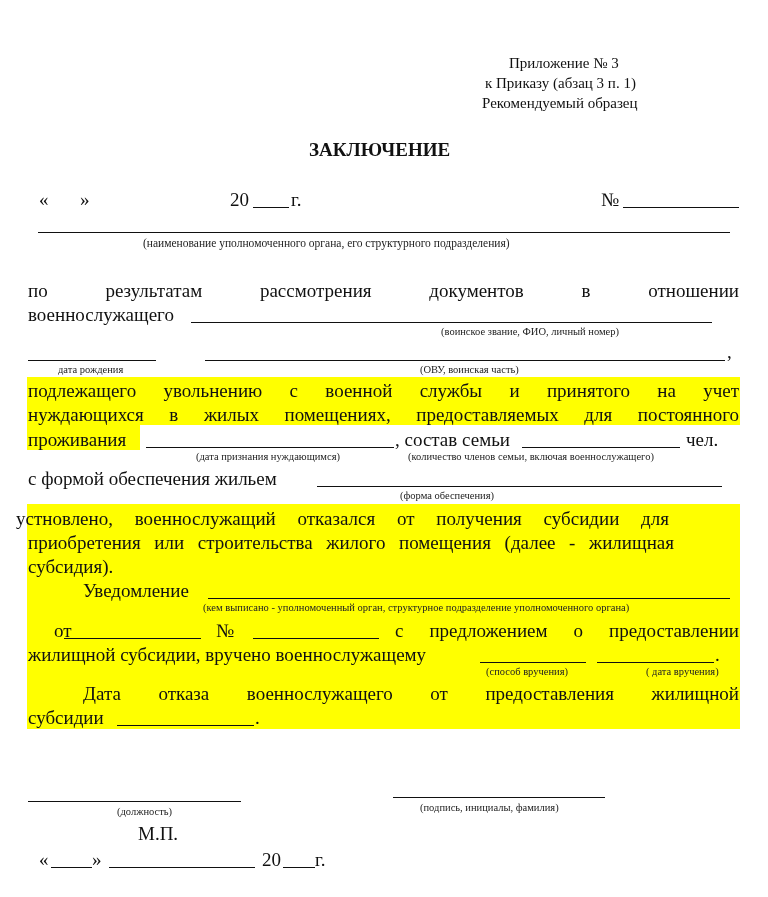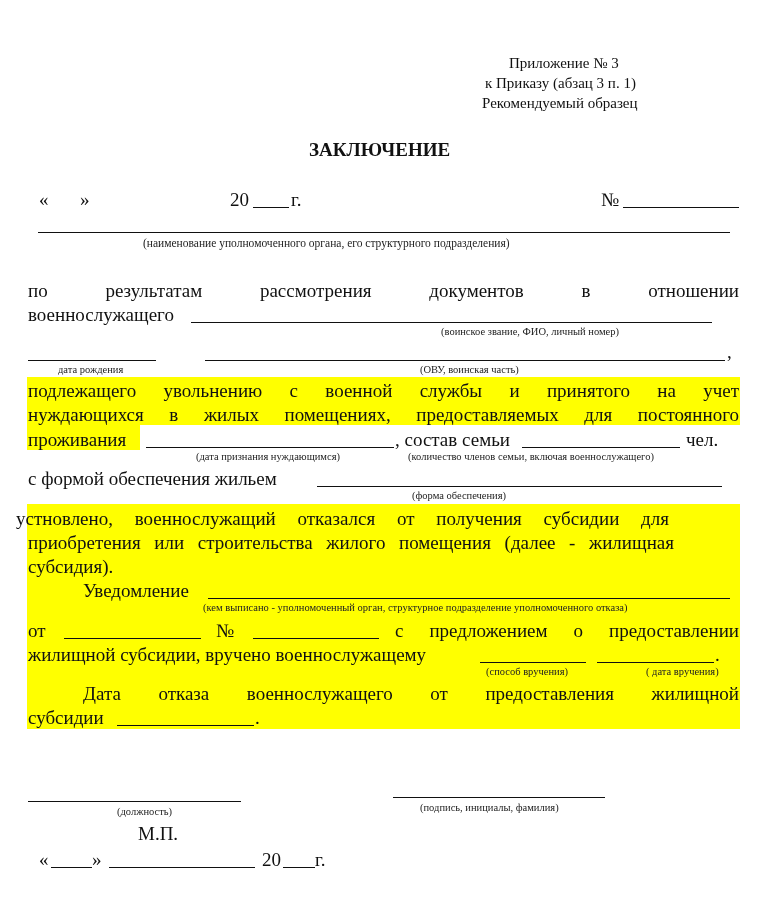--- a/index.html
+++ b/index.html
@@ -55,32 +55,32 @@
 <div class="abs t19" style="left:28px; top:428px;">проживания</div>
 <div class="line" style="left:146px; top:447px; width:248px;"></div>
 <div class="abs t19" style="left:395px; top:428px;">, состав семьи</div>
 <div class="line" style="left:522px; top:447px; width:158px;"></div>
 <div class="abs t19" style="left:686px; top:428px;">чел.</div>
 <div class="abs cap" style="left:196px; top:451px;">(дата признания нуждающимся)</div>
 <div class="abs cap" style="left:408px; top:451px;">(количество членов семьи, включая военнослужащего)</div>
 
 <div class="abs t19" style="left:28px; top:467px;">с формой обеспечения жильем</div>
 <div class="line" style="left:317px; top:486px; width:405px;"></div>
-<div class="abs cap" style="left:412px; top:490px;">(форма обеспечения)</div>
+<div class="abs cap" style="left:400px; top:490px;">(форма обеспечения)</div>
 
 <div class="abs hl" style="left:27px; top:504px; width:713px; height:225px;"></div>
 <div class="abs t19 just" style="left:16px; top:507px; width:653px;">устновлено, военнослужащий отказался от получения субсидии для</div>
 <div class="abs t19 just" style="left:28px; top:531px; width:646px;">приобретения или строительства жилого помещения (далее - жилищная</div>
 <div class="abs t19" style="left:28px; top:555px;">субсидия).</div>
 
 <div class="abs t19" style="left:83px; top:579px;">Уведомление</div>
 <div class="line" style="left:208px; top:598px; width:522px;"></div>
-<div class="abs cap" style="left:203px; top:602px;">(кем выписано - уполномоченный орган, структурное подразделение уполномоченного отказа)</div>
+<div class="abs cap" style="left:203px; top:602px;">(кем выписано - уполномоченный орган, структурное подразделение уполномоченного органа)</div>
 
-<div class="abs t19" style="left:28px; top:619px;">от</div>
+<div class="abs t19" style="left:28px; top:619px;padding-left:26px;">от</div>
 <div class="line" style="left:64px; top:638px; width:137px;"></div>
 <div class="abs t19" style="left:216px; top:619px;">№</div>
 <div class="line" style="left:253px; top:638px; width:126px;"></div>
 <div class="abs t19 just" style="left:395px; top:619px; width:344px;">с предложением о предоставлении</div>
 
 <div class="abs t19" style="left:28px; top:643px;">жилищной субсидии, вручено военнослужащему</div>
 <div class="line" style="left:480px; top:662px; width:106px;"></div>
 <div class="line" style="left:597px; top:662px; width:117px;"></div>
 <div class="abs t19" style="left:715px; top:643px;">.</div>
 <div class="abs cap" style="left:486px; top:666px;">(способ вручения)</div>

